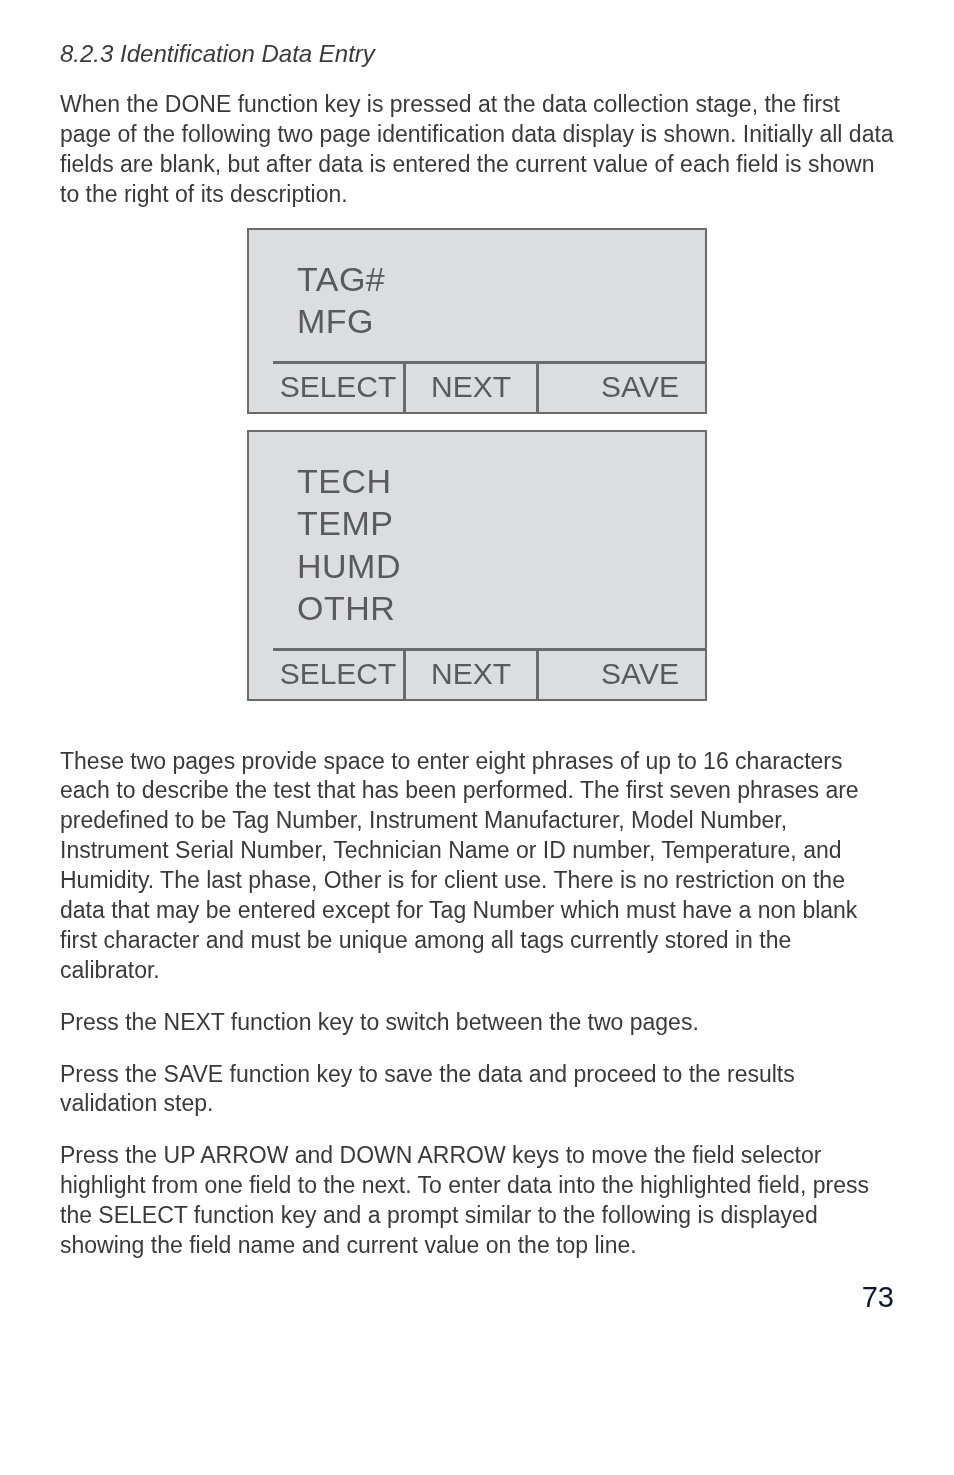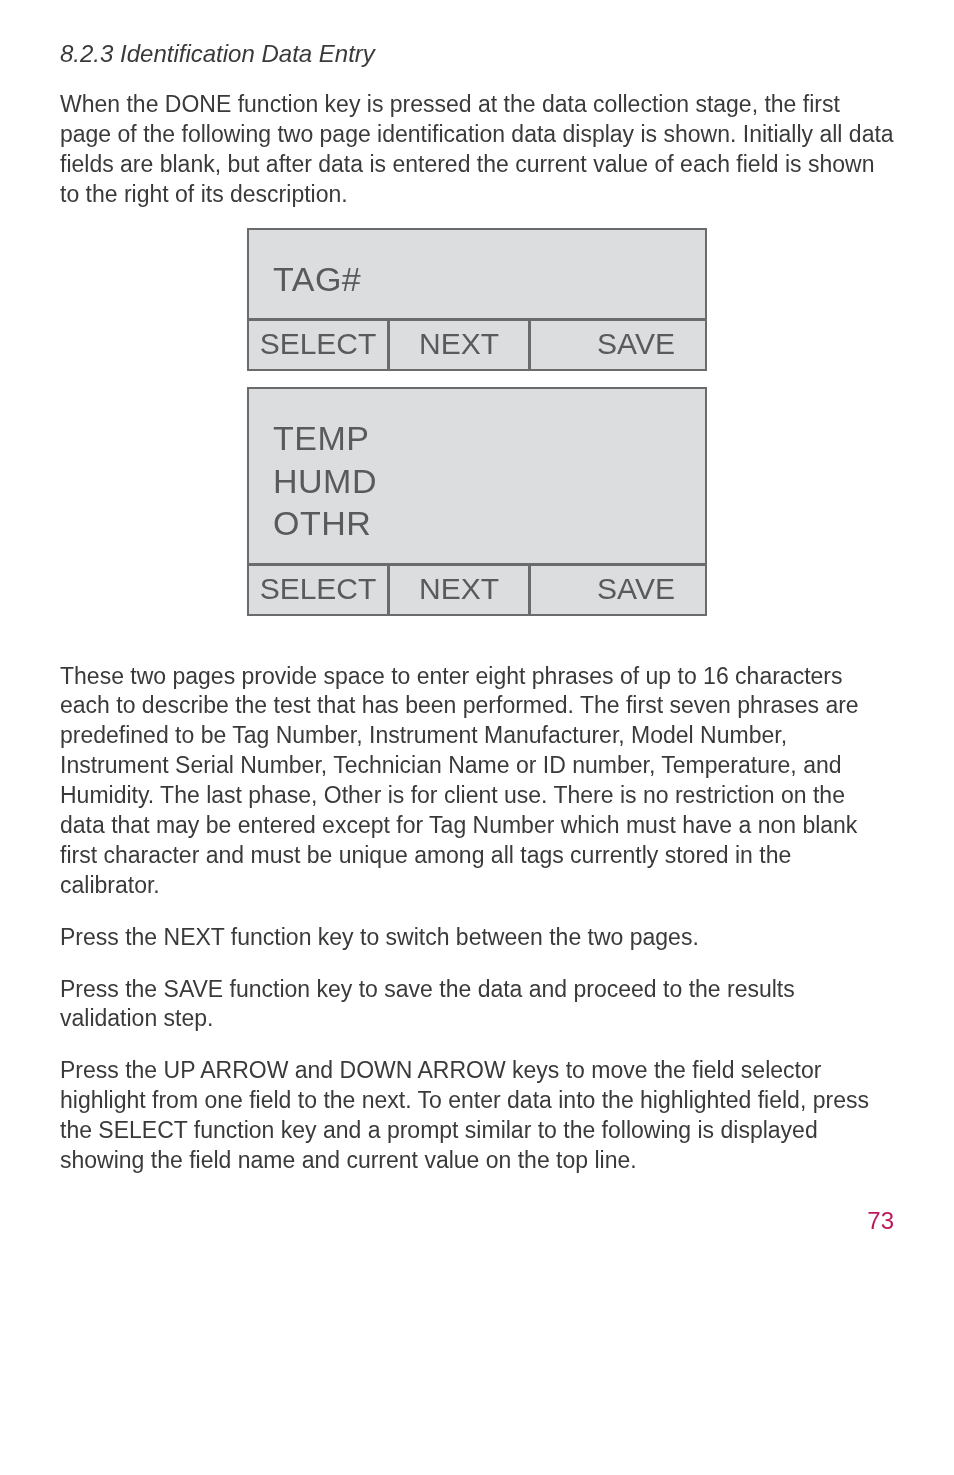--- a/index.html
+++ b/index.html
@@ -32,20 +32,21 @@
       display: flex;
       flex-direction: column;
       align-items: center;
       margin: 8px 0 30px 0;
     }
     .screen {
       width: 460px;
       background: #dcdddf;
       border: 2px solid #6a6b6d;
       margin-bottom: 16px;
+      padding-left: 24px;
     }
     .screen-body {
       padding: 28px 24px 18px 24px;
     }
     .screen-line {
       font-family: Arial, Helvetica, sans-serif;
       font-size: 34px;
       color: #5a5a5c;
       line-height: 1.25;
       letter-spacing: 0.5px;
@@ -62,47 +63,49 @@
       font-size: 30px;
       color: #5a5a5c;
       border-right: 3px solid #6a6b6d;
     }
     .softkey:last-child {
       border-right: none;
       margin-left: 36px;
     }
     .page-number {
       text-align: right;
-      font-size: 24px;
-      color: #be185d;
-      margin-top: 31px;
+      font-size: 29px;
+      color: #0f172a;
+      margin-top: 20px;
     }
   </style>
 </head>
 <body>
 
 <div class="section-title">8.2.3 Identification Data Entry</div>
 
 <p class="body-text">When the DONE function key is pressed at the data collection stage, the first page of the following two page identification data display is shown. Initially all data fields are blank, but after data is entered the current value of each field is shown to the right of its description.</p>
 
 <div class="screens-container">
 
   <div class="screen">
     <div class="screen-body">
       <div class="screen-line">TAG#</div>
+      <div class="screen-line">MFG</div>
     </div>
     <div class="softkeys">
       <div class="softkey">SELECT</div>
       <div class="softkey">NEXT</div>
       <div class="softkey">SAVE</div>
     </div>
   </div>
 
   <div class="screen">
     <div class="screen-body">
+      <div class="screen-line">TECH</div>
       <div class="screen-line">TEMP</div>
       <div class="screen-line">HUMD</div>
       <div class="screen-line">OTHR</div>
     </div>
     <div class="softkeys">
       <div class="softkey">SELECT</div>
       <div class="softkey">NEXT</div>
       <div class="softkey">SAVE</div>
     </div>
   </div>

